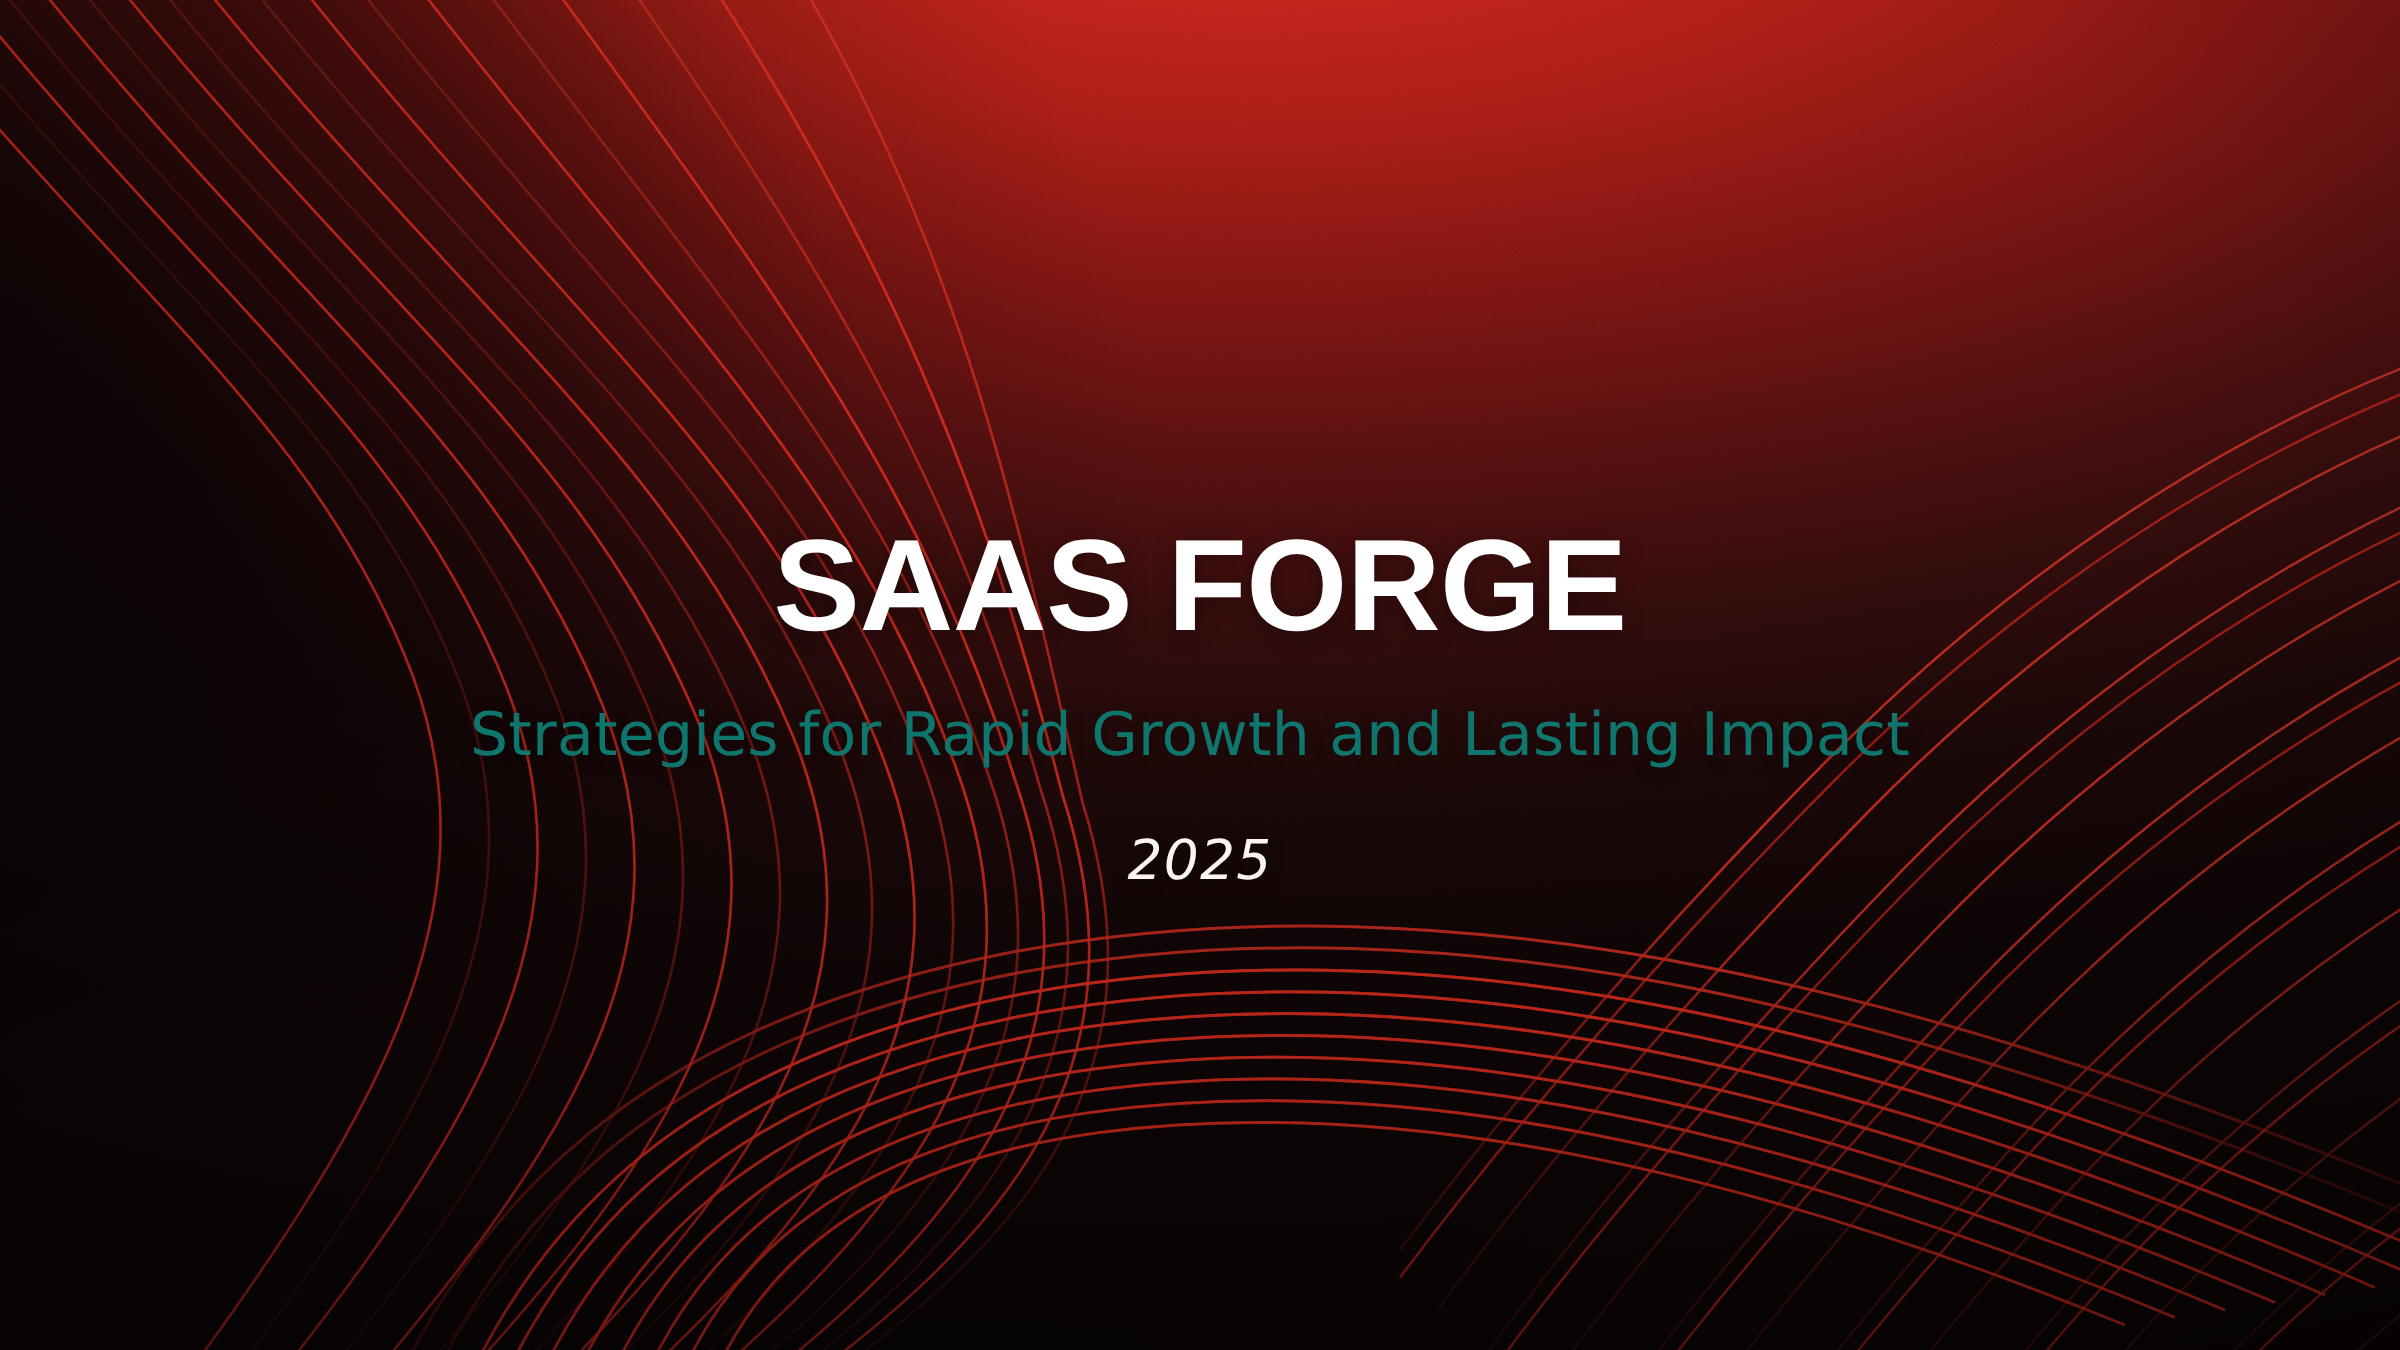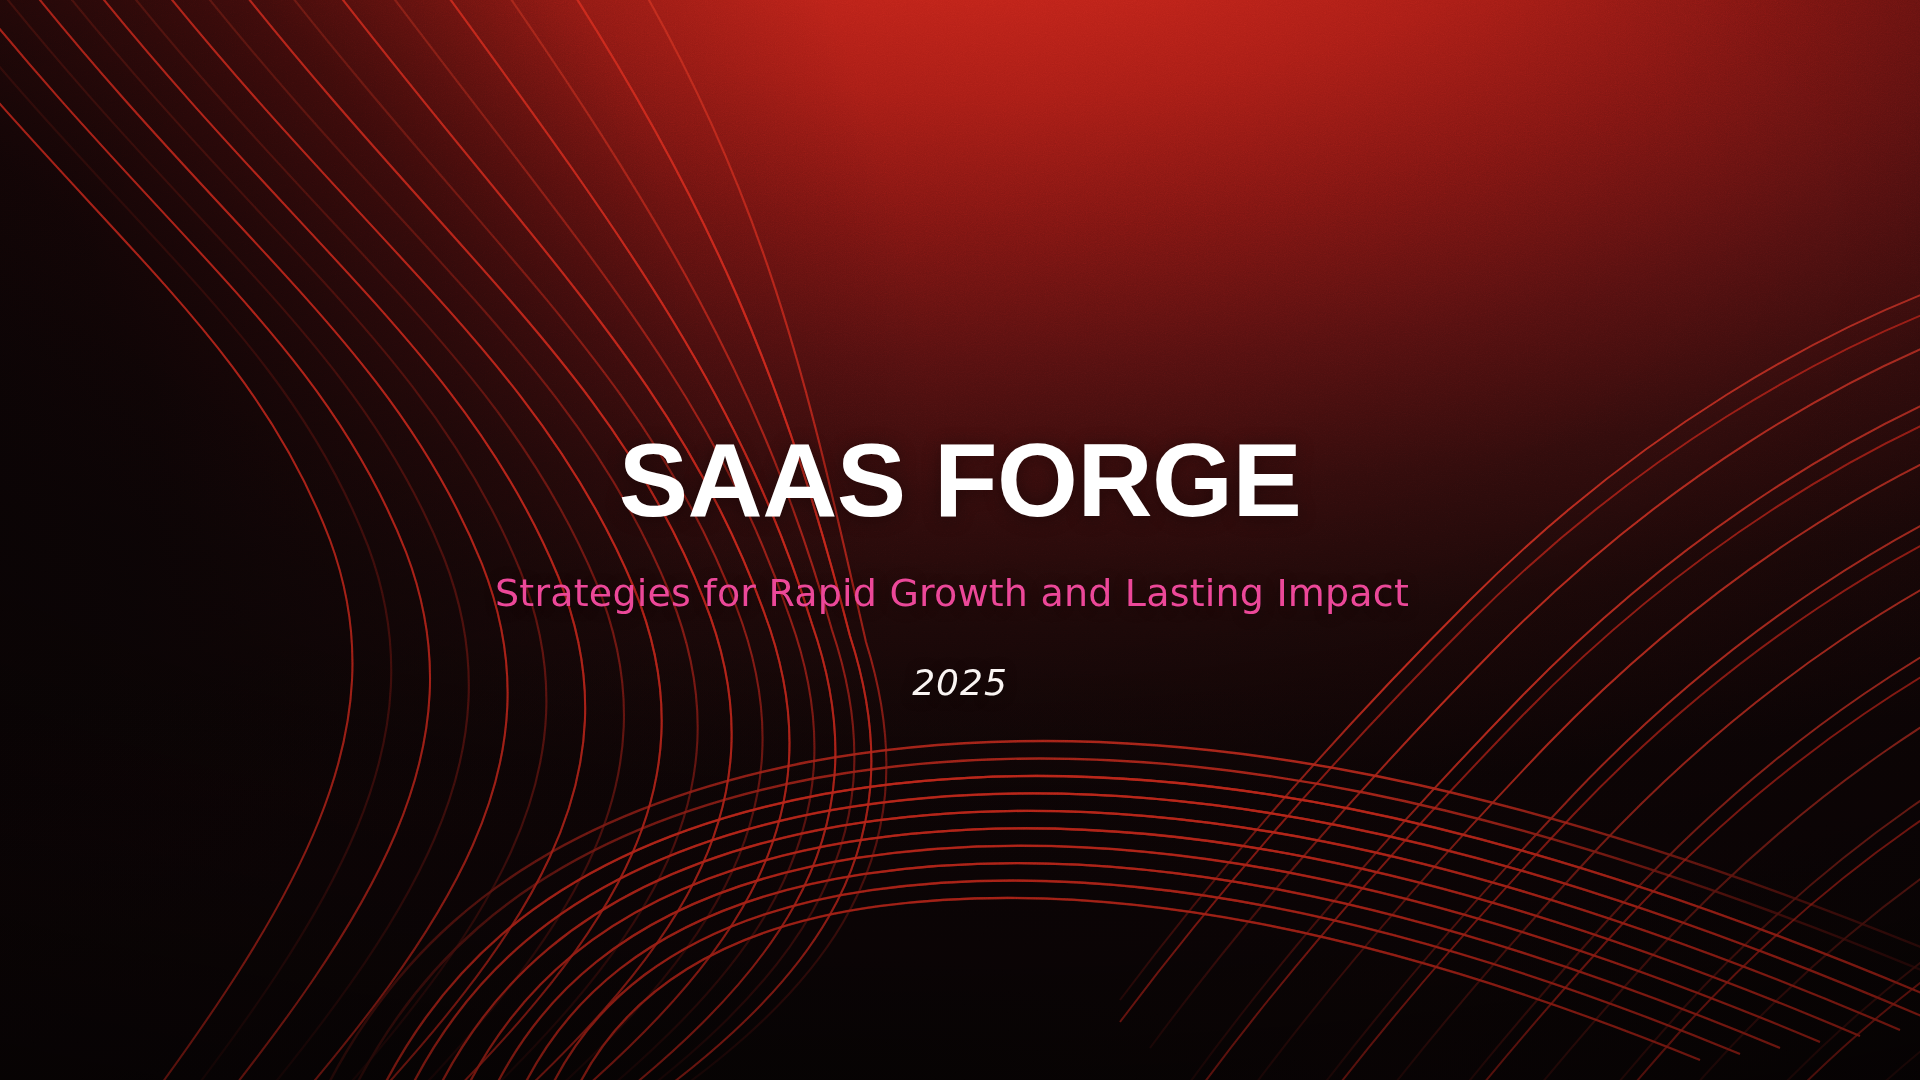--- a/index.html
+++ b/index.html
@@ -127,36 +127,36 @@
     max-width: 1200px;
   }
 
   .title .line {
     display: block;
     white-space: nowrap;
   }
 
   .subtitle {
     margin: 36px 16px 0 0;
-    color: #ec4899;
+    color: #0f766e;
     font-family: "DejaVu Sans", sans-serif;
     font-weight: 400;
-    font-size: 38px;
+    font-size: 48px;
     line-height: 1.2;
     letter-spacing: 0.2px;
     text-shadow: 0 2px 14px rgba(0,0,0,0.4);
   }
 
   .year {
     margin: 46px 0 0 0;
     color: #faf5f3;
     font-family: "DejaVu Sans", sans-serif;
     font-style: italic;
     font-weight: 400;
-    font-size: 36px;
+    font-size: 44px;
     letter-spacing: 1px;
     text-shadow: 0 2px 14px rgba(0,0,0,0.4);
   }
 </style>
 </head>
 <body>
 
 <div id="slide">
 
   <div class="bg-base"></div>

